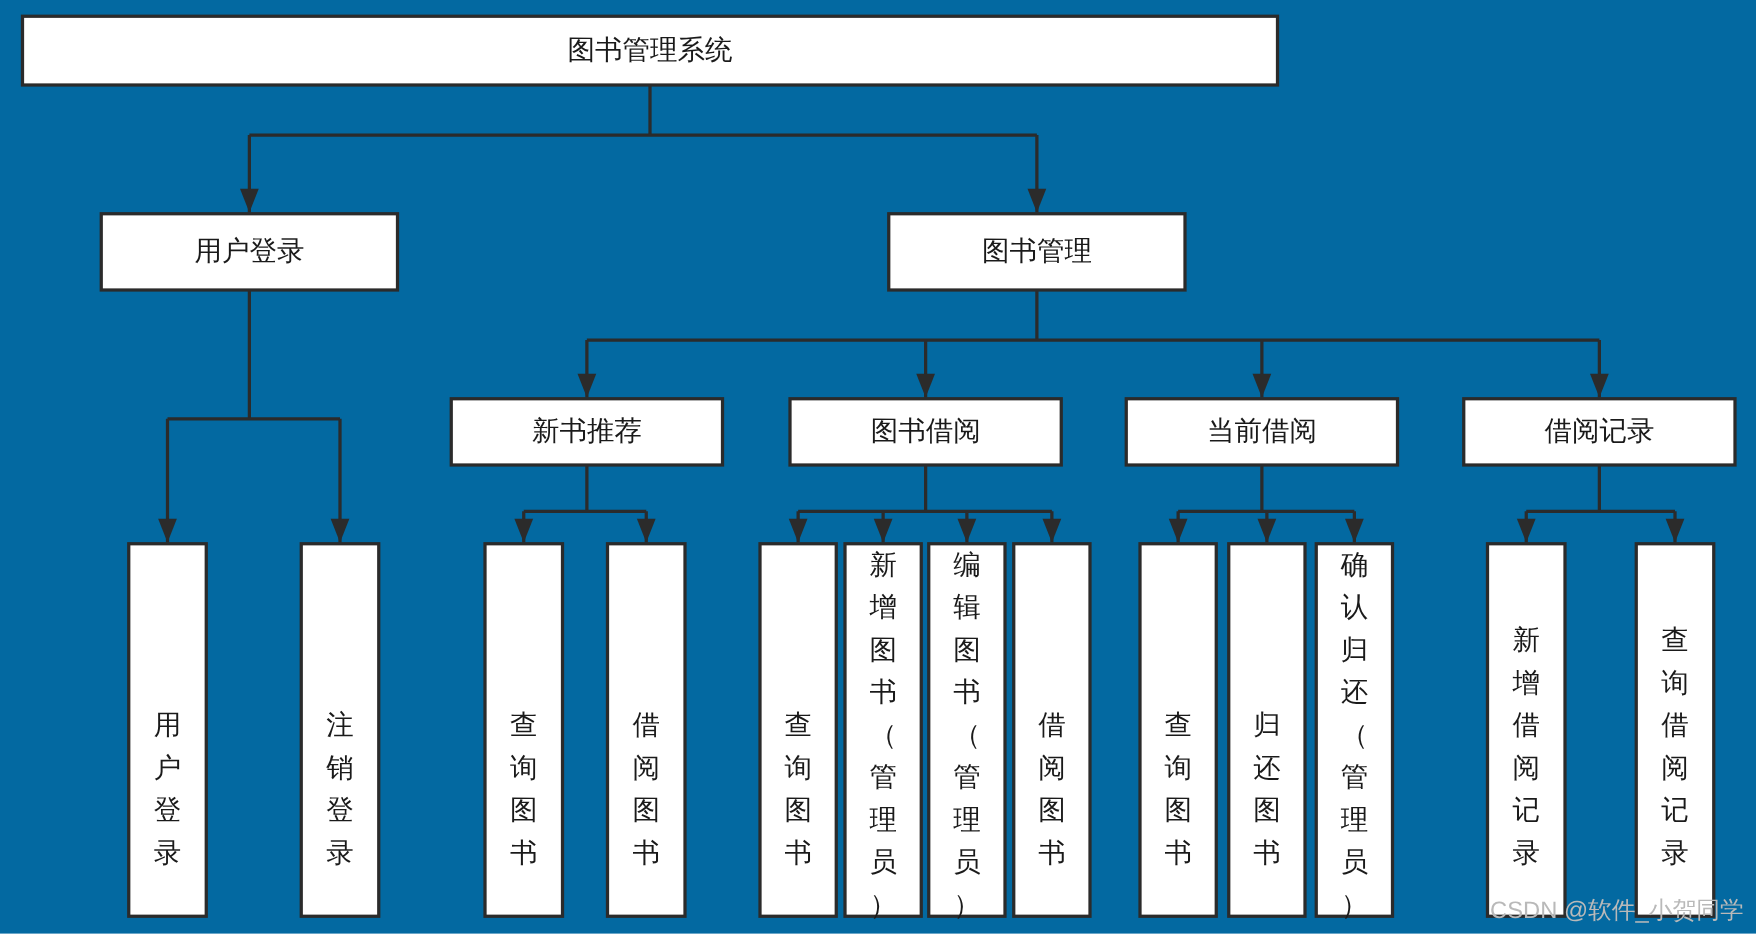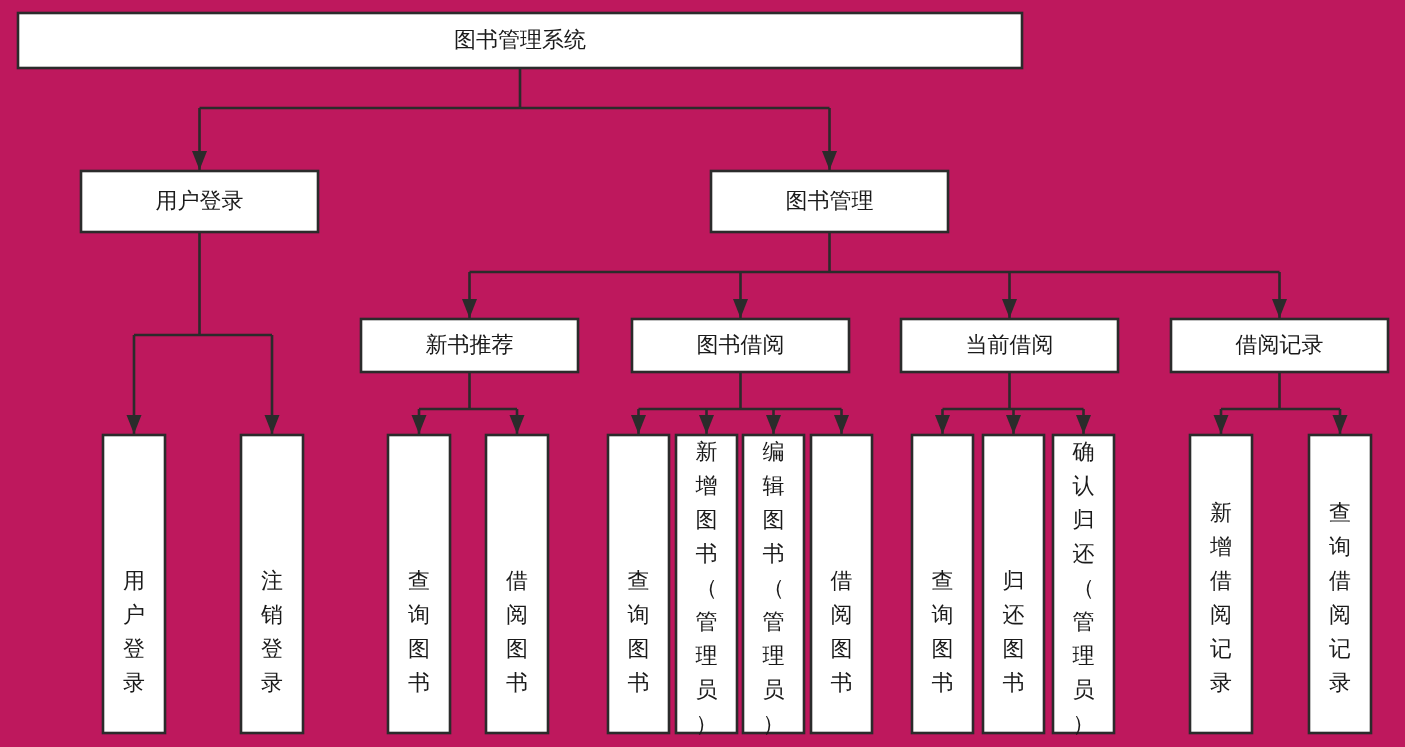--- a/index.html
+++ b/index.html
@@ -7,21 +7,21 @@
     padding: 0;
     background: #ffffff;
   }
   body {
     font-family: "Liberation Sans", "DejaVu Sans", sans-serif;
   }
   #canvas-wrap {
     position: relative;
     width: 1405px;
     height: 747px;
-    background: #be185d;
+    background: #0369a1;
     overflow: hidden;
   }
   svg#diagram {
     position: absolute;
     top: 0;
     left: 0;
     width: 1405px;
     height: 747px;
   }
   .node-rect {
@@ -198,13 +198,14 @@
         <g>
           <rect x="1190" y="435" width="62" height="298" class="node-rect"></rect>
           <text x="1221" y="519.52" class="node-label-vertical"><tspan x="1221" dy="0">新</tspan><tspan x="1221" dy="34">增</tspan><tspan x="1221" dy="34">借</tspan><tspan x="1221" dy="34">阅</tspan><tspan x="1221" dy="34">记</tspan><tspan x="1221" dy="34">录</tspan></text>
         </g>
         <g>
           <rect x="1309" y="435" width="62" height="298" class="node-rect"></rect>
           <text x="1340" y="519.52" class="node-label-vertical"><tspan x="1340" dy="0">查</tspan><tspan x="1340" dy="34">询</tspan><tspan x="1340" dy="34">借</tspan><tspan x="1340" dy="34">阅</tspan><tspan x="1340" dy="34">记</tspan><tspan x="1340" dy="34">录</tspan></text>
         </g>
       </g>
   </svg>
+  <div class="watermark">CSDN @软件_小贺同学</div>
 </div>
 
 </body></html>

